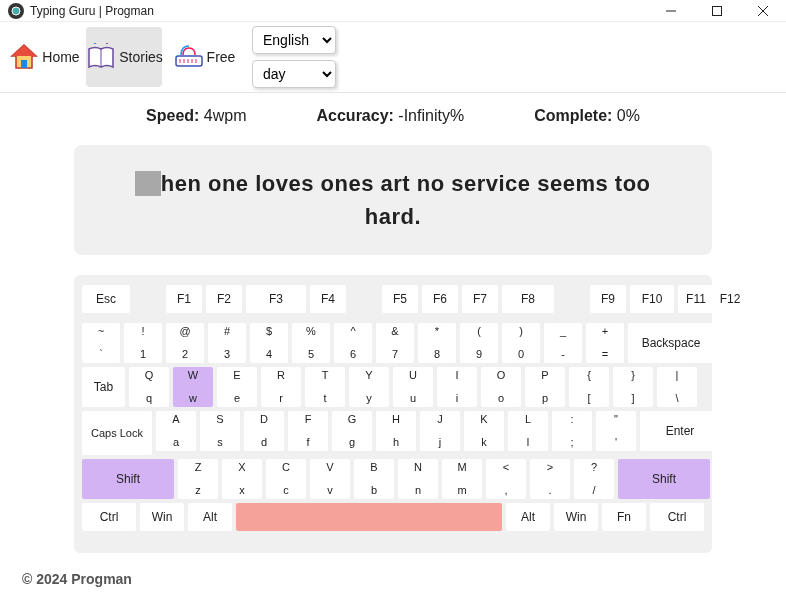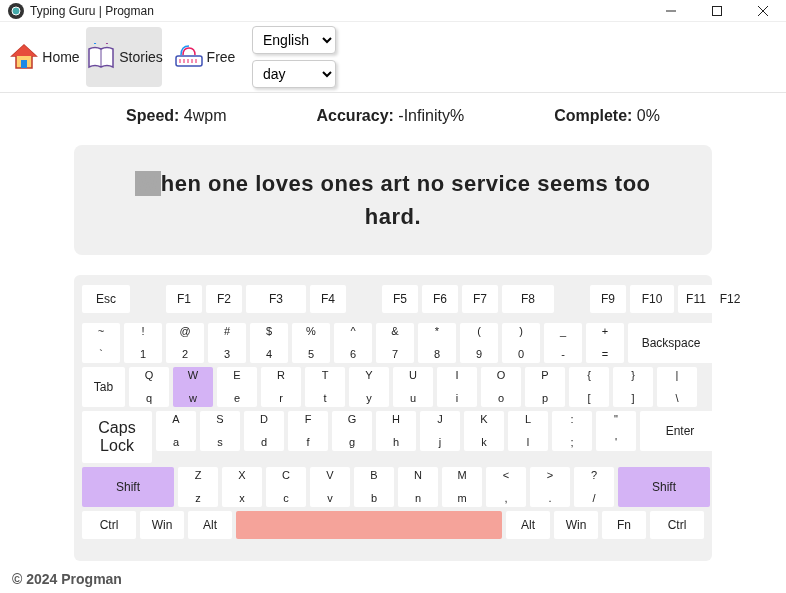--- a/index.html
+++ b/index.html
@@ -15,38 +15,38 @@
 .nav-item { width: 76px; height: 60px; display:flex; align-items:center; justify-content:center; border-radius:4px; gap:2px;}
 .nav-item.active { background: #e5e5e5; }
 .nav-icon { width: 32px; height: 30px; display:flex; align-items:center; justify-content:center; }
 .nav-label { font-size: 14px; color: #222; }
 
 .selects { display:flex; flex-direction:column; gap:6px; margin-left:6px; }
 .sel { height: 28px; background:#fff; border:1px solid #ccc; border-radius:4px; padding:0 6px; font-size:14px; box-shadow: 2px 2px 3px rgba(0,0,0,0.15); width: 84px;}
 
 .divider { border-top: 1px solid #e5e5e5; }
 
-.stats { display:flex; justify-content:center; gap:90px; padding: 14px 0 14px 0; font-size:16px; color:#222;}
+.stats { display:flex; justify-content:center; gap:70px; padding: 14px 0 14px 0; font-size:16px; color:#222;}
 .stats b { font-weight:700; }
 
 .text-area { margin: 6px 74px 20px 74px; background:#f0f0f0; border-radius:8px; padding: 22px 34px; text-align:center;}
 .text-content { font-size:22px; font-weight:700; color:#222; line-height:1.5; letter-spacing: 0.5px;}
 .cursor-char { background:#a8a8a8; padding: 0 2px; color:#a8a8a8;}
 
 .keyboard-wrap { margin: 0 74px; background:#f0f0f0; border-radius:6px; padding: 10px 8px 18px 8px; }
 .krow { display:flex; gap:4px; margin-bottom:4px; }
 .key { background:#fff; border-radius:2px; height:28px; display:flex; align-items:center; justify-content:center; font-size:12px; color:#222; flex-shrink:0; position:relative;}
 .key.tall { height: 40px; flex-direction:column; justify-content:space-between; padding:3px 0; }
 .key .top { font-size:11px; line-height:1;}
 .key .bot { font-size:11px; line-height:1;}
 .gap-s { width: 28px; flex-shrink:0;}
 .hl-purple { background:#d4b3f5; }
 .hl-red { background:#f5a39a; }
 
-.footer { padding: 6px 12px; font-size:14px; color:#555; font-weight:700;}
+.footer { padding: 6px 22px; font-size:14px; color:#555; font-weight:700;}
 </style>
 </head>
 <body>
 
 <div class="titlebar">
   <div class="titlebar-icon">
     <svg width="10" height="10" viewBox="0 0 10 10">
         <circle cx="5" cy="5" r="4" fill="#4aa" stroke="#fff" stroke-width="1"></circle>
       </svg>
   </div>
@@ -258,21 +258,21 @@
         <span class="top">}</span>
         <span class="bot">]</span>
       </div>
       <div class="key tall" style="width: 40px;">
         <span class="top">|</span>
         <span class="bot">\</span>
       </div>
     </div>
 
   <div class="krow" id="row3">
-      <div class="key" style="width: 70px; height: 52px; font-size: 16px; text-align: center; line-height: 1.1;">Caps Lock</div>
+      <div class="key" style="width: 70px; height: 44px; font-size: 11px; text-align: center; line-height: 1.1;">Caps Lock</div>
       <div class="key tall" style="width: 40px;">
         <span class="top">A</span>
         <span class="bot">a</span>
       </div>
       <div class="key tall" style="width: 40px;">
         <span class="top">S</span>
         <span class="bot">s</span>
       </div>
       <div class="key tall" style="width: 40px;">
         <span class="top">D</span>

